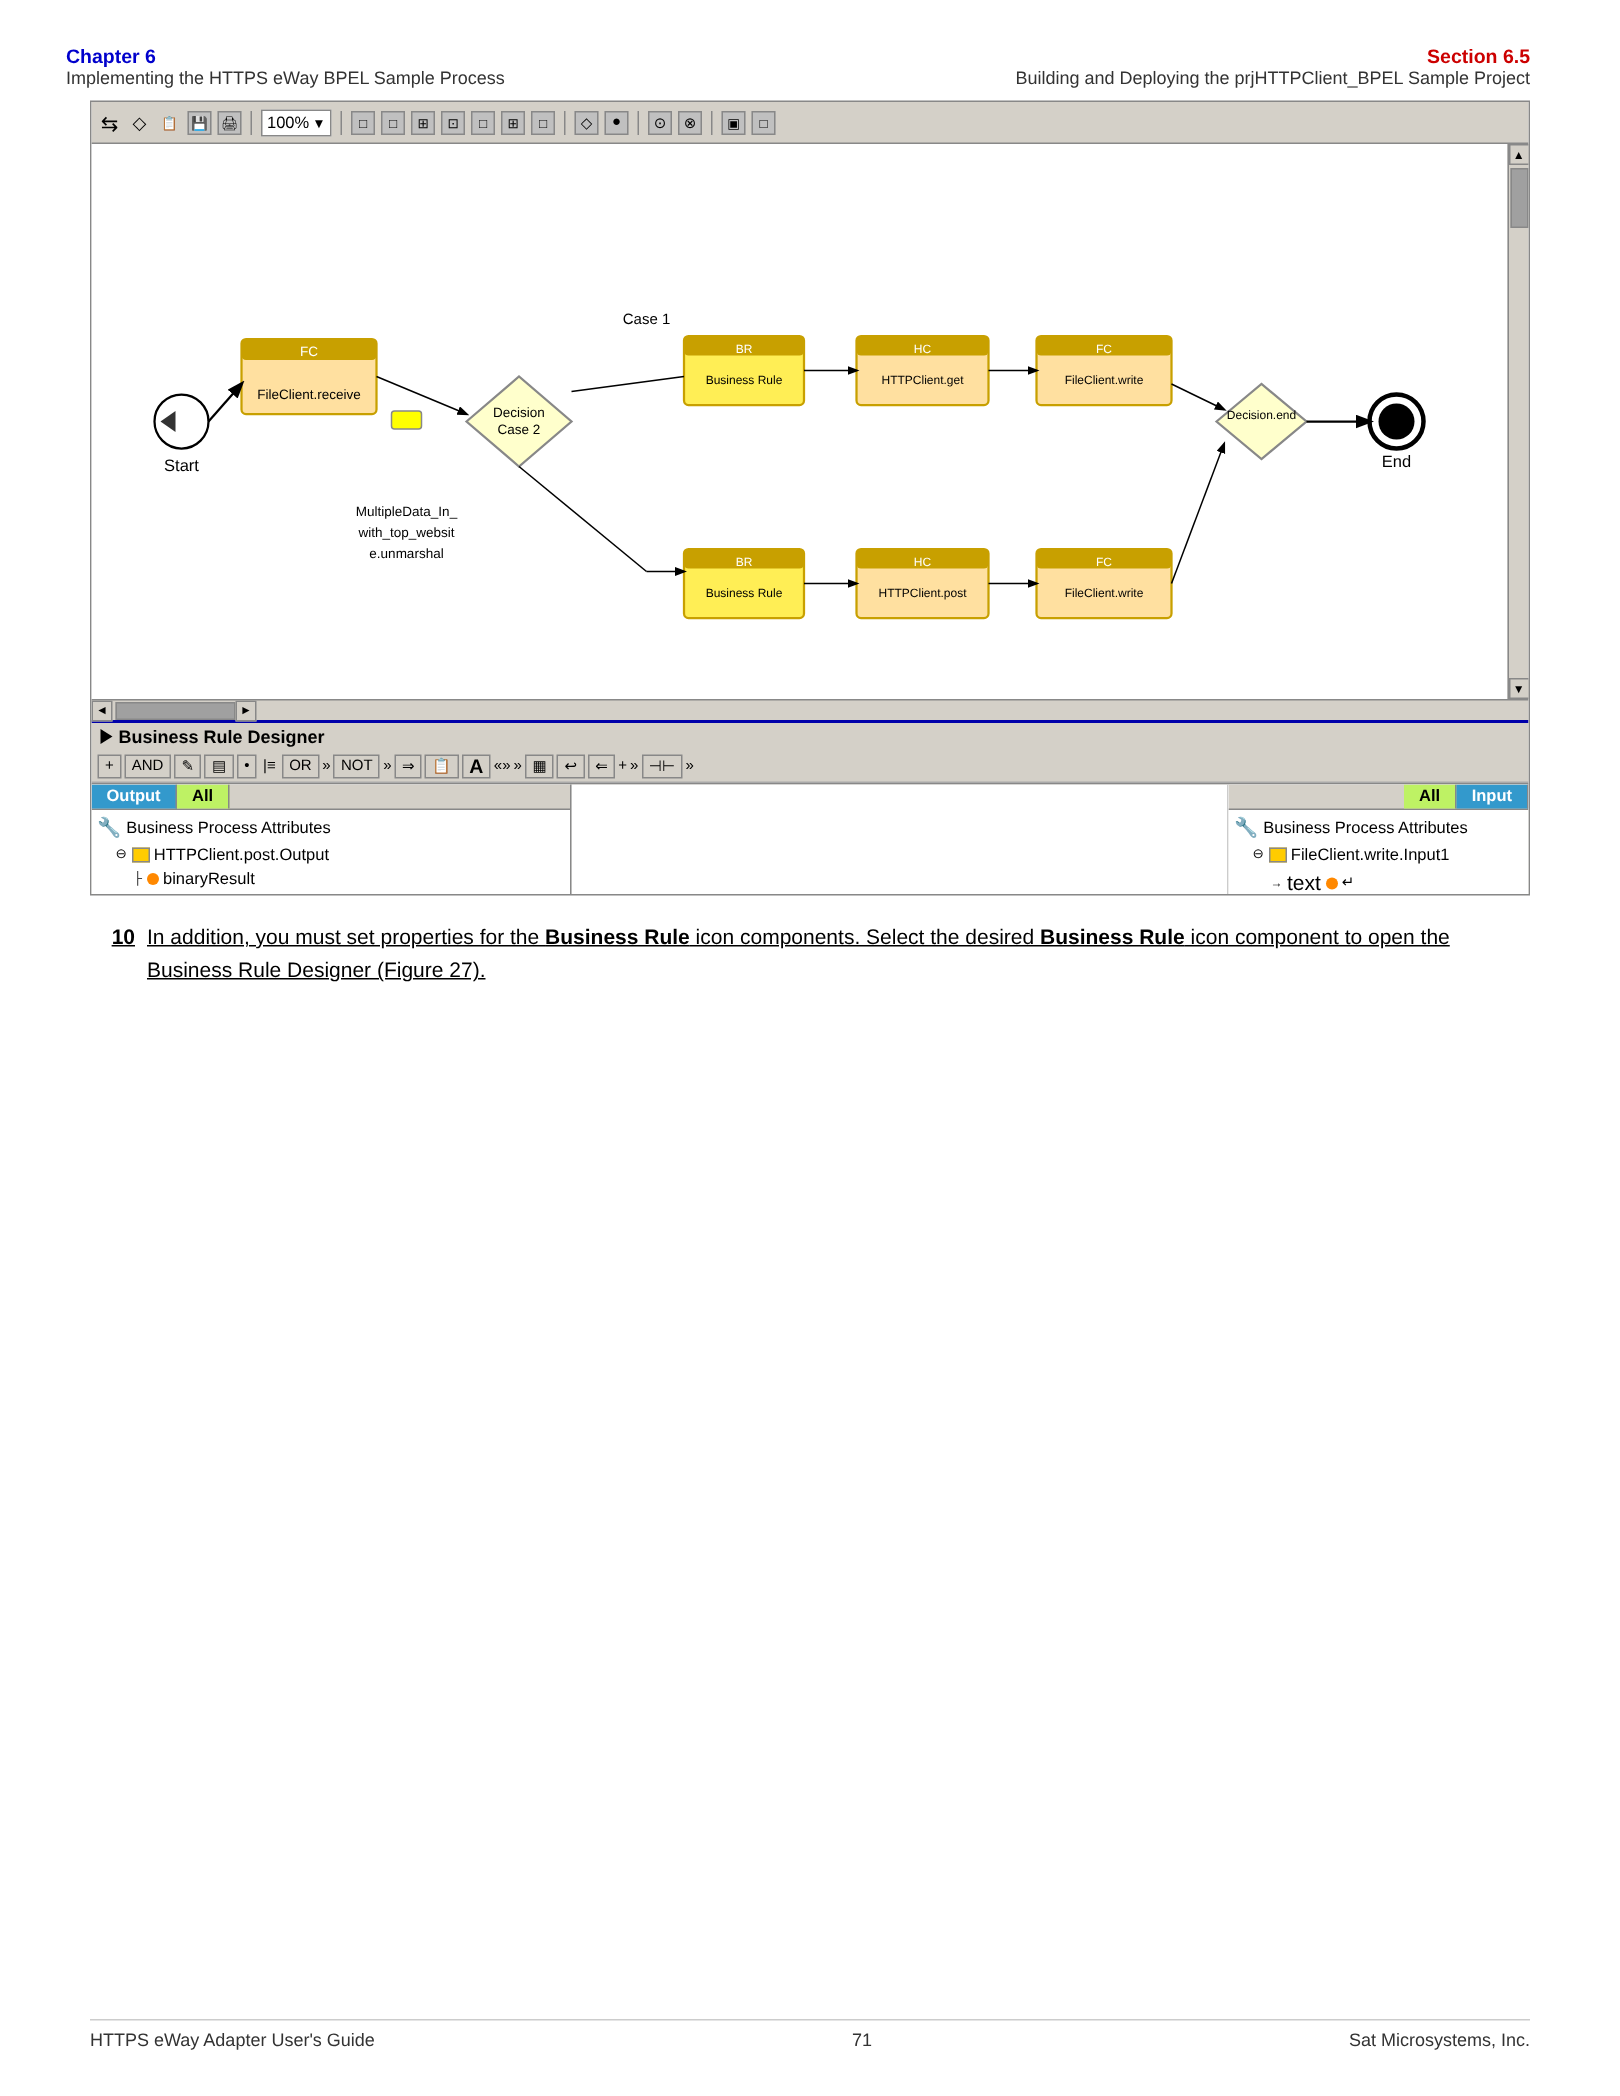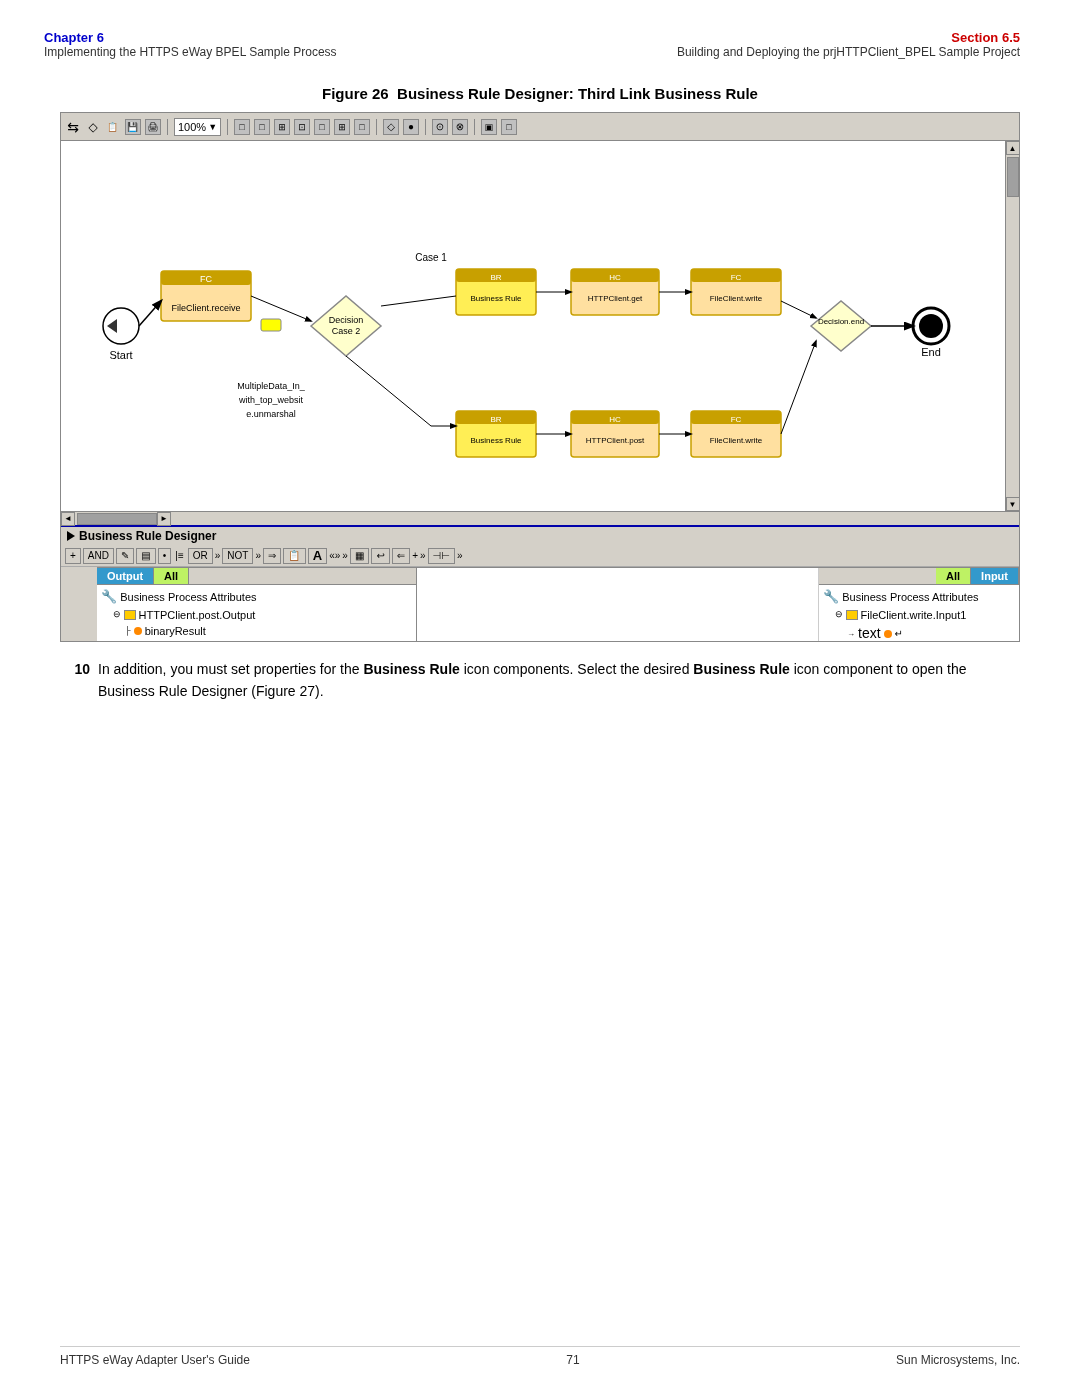--- a/index.html
+++ b/index.html
@@ -212,21 +212,20 @@
       height: 16px;
       display: flex;
       align-items: center;
     }
 
     
     .brd-content {
       display: flex;
       height: 88px;
       border-top: 1px solid #888;
-      margin-left: 36px;
     }
     .brd-left-panel {
       width: 320px;
       background: white;
       border-right: 1px solid #888;
       overflow: hidden;
       position: relative;
     }
     .brd-left-panel-header {
       display: flex;
@@ -308,20 +307,21 @@
       font-size: 14px;
       line-height: 1.6;
       color: #000;
     }
     .body-text strong {
       font-weight: bold;
     }
     .step-paragraph {
       display: flex;
       gap: 8px;
+      text-decoration: underline;
     }
     .step-num-col {
       font-weight: bold;
       min-width: 30px;
       text-align: right;
     }
     .step-content-col {
       flex: 1;
     }
     .step-follow {
@@ -352,23 +352,20 @@
     <div class="chapter-sub">Implementing the HTTPS eWay BPEL Sample Process</div>
   </div>
   <div class="header-right">
     <div class="section-label">Section 6.5</div>
     <div class="section-sub">Building and Deploying the prjHTTPClient_BPEL Sample Project</div>
   </div>
 </div>
 
 <div class="content-area">
 
-  <div class="figure-title">
-    <span>Figure 26</span>&nbsp;&nbsp;<span>Business Rule Designer: Third Link Business Rule</span>
-  </div>
 
   <div class="diagram-container">
 
     <div class="diagram-toolbar">
 
       <span class="toolbar-icon" style="background:#d4d0c8;border:none;font-size:14px;">⇆</span>
       <span class="toolbar-icon" style="background:#d4d0c8;border:none;font-size:12px;">◇</span>
       <span class="toolbar-icon" style="background:#d4d0c8;border:none;">📋</span>
       <span class="toolbar-icon">💾</span>
       <span class="toolbar-icon">🖨</span>
@@ -597,14 +594,14 @@
         In addition, you must set properties for the <strong>Business Rule</strong> icon components. Select the desired <strong>Business Rule</strong> icon component to open the Business Rule Designer (Figure 27).
       </div>
     </div>
   </div>
 
 </div>
 
 <div class="page-footer">
   <span>HTTPS eWay Adapter User's Guide</span>
   <span>71</span>
-  <span>Sun Microsystems, Inc.</span>
+  <span>Sat Microsystems, Inc.</span>
 </div>
 
 </body></html>

